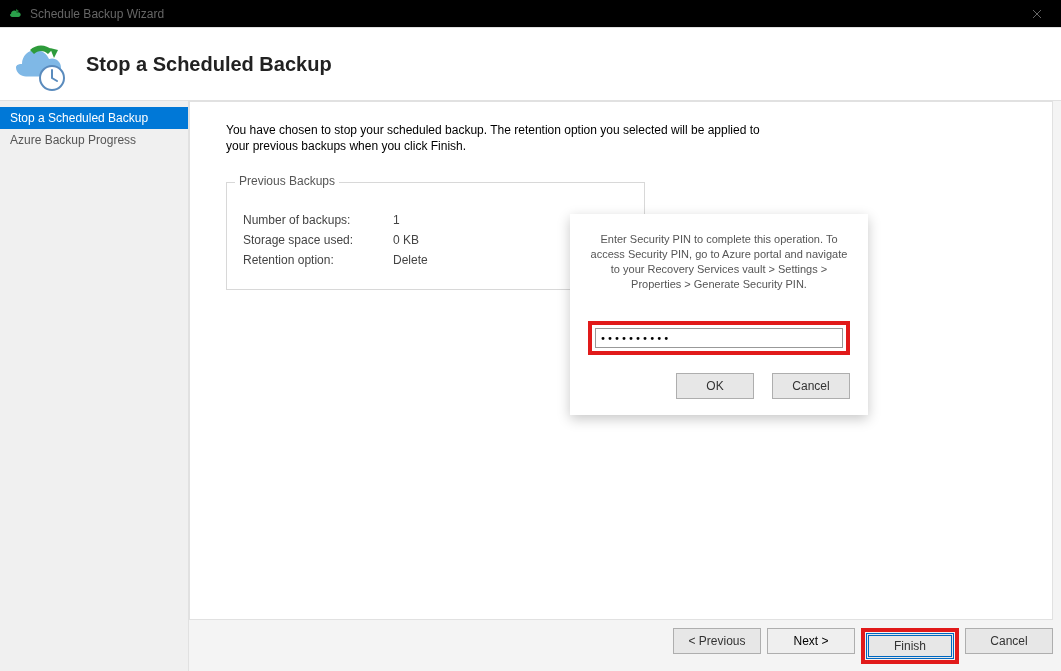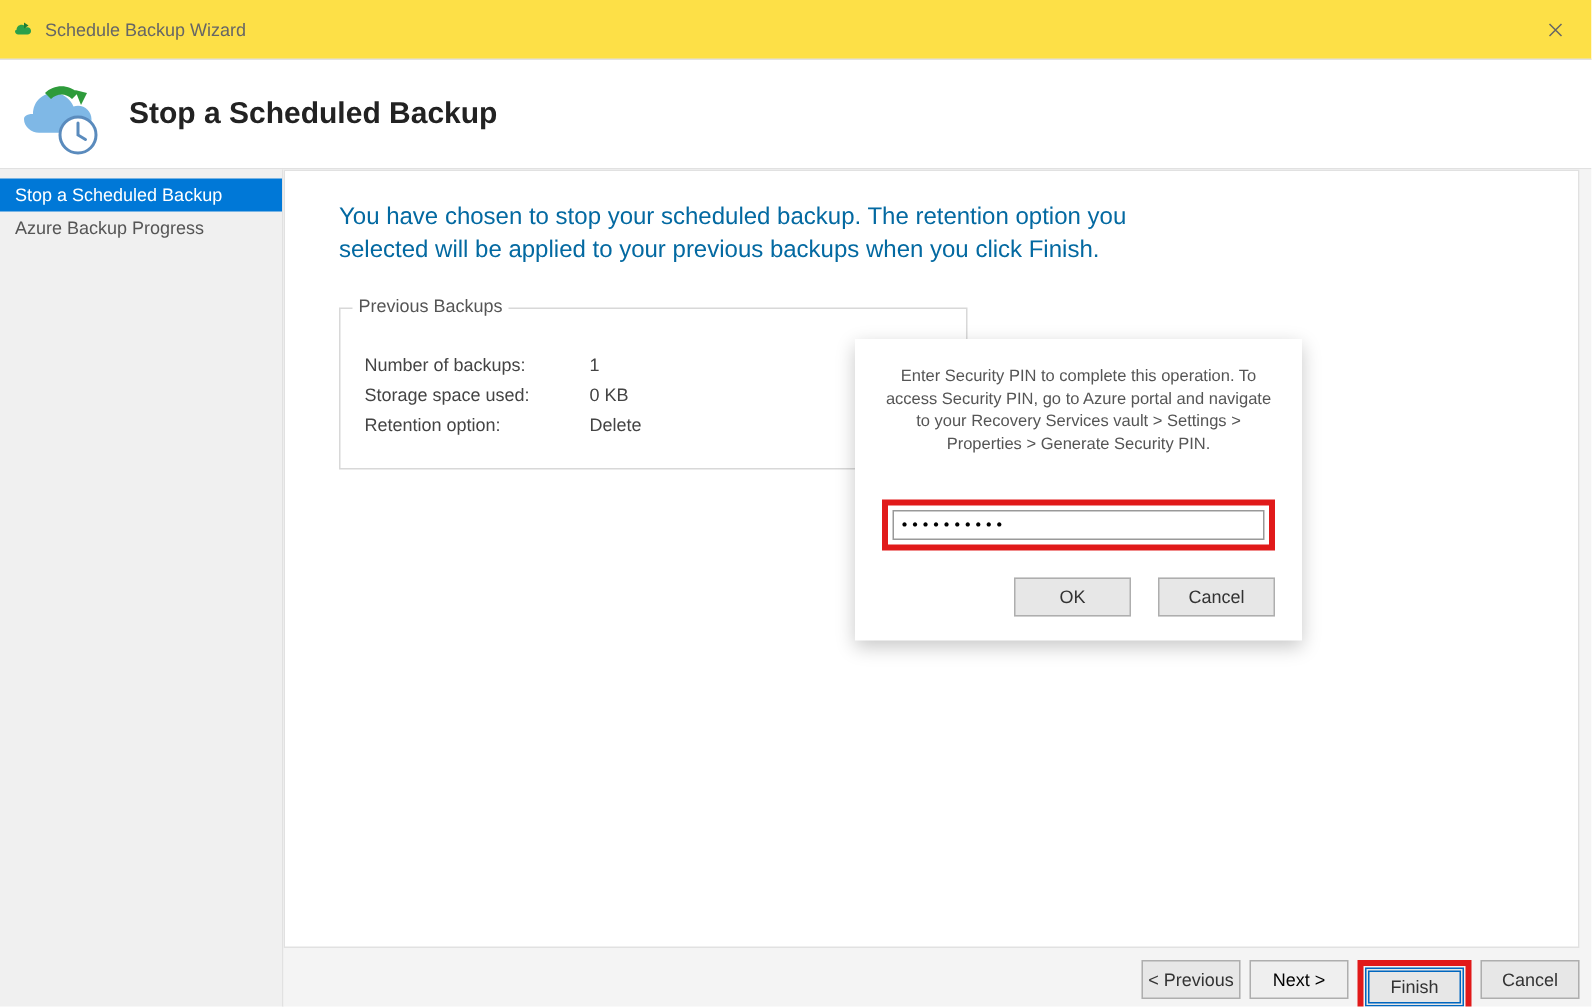--- a/index.html
+++ b/index.html
@@ -1,19 +1,19 @@
 <!DOCTYPE html>
 <html><head>
 <meta charset="utf-8">
 <style>
   html,body{margin:0;padding:0;font-family:"Segoe UI",Tahoma,sans-serif;font-size:12px;color:#333;background:#fff}
   .window{width:1061px;height:671px;box-sizing:border-box;position:relative;background:#fff}
 
   
-  .titlebar{height:40px;background:#fde047;border-bottom:1px solid #e1e1e1;display:flex;align-items:center;padding:0 4px;box-sizing:border-box}
+  .titlebar{height:28px;background:#000000;border-bottom:1px solid #e1e1e1;display:flex;align-items:center;padding:0 4px;box-sizing:border-box}
   .app-icon{width:16px;height:16px;margin:0 6px 0 4px;position:relative}
   .app-icon svg{display:block}
   .titlebar-title{font-size:12px;color:#666}
   .titlebar-spacer{flex:1}
   .close-x{width:40px;height:28px;display:flex;align-items:center;justify-content:center;color:#666;cursor:pointer}
   .close-x svg{display:block}
 
   
   .headerband{height:72px;background:#fff;border-bottom:1px solid #e1e1e1;display:flex;align-items:center;padding-left:8px}
   .big-icon{width:64px;height:60px;margin-right:14px}
@@ -21,21 +21,21 @@
   .page-title{font-size:20px;font-weight:600;color:#222}
 
   
   .body{display:flex;height:calc(671px - 28px - 72px);box-sizing:border-box}
   .sidebar{width:188px;background:#f0f0f0;border-right:1px solid #e1e1e1;padding-top:6px}
   .side-item{height:22px;line-height:22px;padding:0 10px;font-size:12px;color:#555;white-space:nowrap;overflow:hidden;text-overflow:ellipsis;cursor:default}
   .side-item.selected{background:#0078d7;color:#fff}
 
   .content{flex:1;position:relative;background:#f4f4f4}
   .content-inner{background:#fff;border:1px solid #e1e1e1;position:absolute;left:0;right:8px;top:0;bottom:52px;padding:20px 36px;box-sizing:border-box}
-  .intro{font-size:16px;color:#0369a1;max-width:560px;line-height:1.35}
+  .intro{font-size:12px;color:#000000;max-width:560px;line-height:1.35}
 
   
   .groupbox{margin-top:28px;border:1px solid #d8d8d8;border-radius:0;padding:24px 16px 16px;position:relative;max-width:385px}
   .groupbox .legend{position:absolute;top:-9px;left:8px;background:#fff;padding:0 4px;font-size:12px;color:#555}
   .kvrow{display:flex;margin:6px 0;font-size:12px;color:#444}
   .kvrow .k{width:150px}
   .kvrow .v{width:60px}
 
   
   .pin-wrap{position:absolute;left:372px;top:78px;width:320px;height:30px;display:flex}
@@ -46,21 +46,21 @@
   
   .dialog{position:absolute;left:380px;top:112px;width:298px;background:#fff;box-shadow:0 4px 12px rgba(0,0,0,0.22);padding:18px 18px 16px;box-sizing:border-box;font-size:11px;color:#555}
   .dialog .msg{line-height:1.35;text-align:center;margin-bottom:30px}
   .dialog .pwwrap{border:4px solid #e11a1a;padding:3px;margin-bottom:18px}
   .dialog .pw{width:100%;height:20px;box-sizing:border-box;border:1px solid #999;font-family:monospace;font-size:10px;letter-spacing:1px;padding:0 4px}
   .dialog .btns{display:flex;justify-content:flex-end;gap:18px}
   .dialog .btn{width:76px;height:24px;border:1px solid #aeaeae;background:#e7e7e7;font-size:12px;color:#333;display:flex;align-items:center;justify-content:center;cursor:pointer}
 
   
   .footer{position:absolute;right:8px;bottom:8px;display:flex;gap:6px}
-  .fbtn{width:66px;height:26px;border:1px solid #aeaeae;background:#e7e7e7;font-size:12px;color:#333;display:flex;align-items:center;justify-content:center;cursor:pointer;box-sizing:border-box}
+  .fbtn{width:88px;height:26px;border:1px solid #aeaeae;background:#e7e7e7;font-size:12px;color:#333;display:flex;align-items:center;justify-content:center;cursor:pointer;box-sizing:border-box}
   .fbtn.disabled{color:#000000;background:#efefef;cursor:default}
   .fbtn.primary{border:1px solid #0067c0;outline:1px solid #0067c0;outline-offset:-3px}
   .finish-hl{border:4px solid #e11a1a;padding:1px;display:flex;align-items:center}
 
 </style>
 </head>
 <body>
 
 <div class="window">
 

